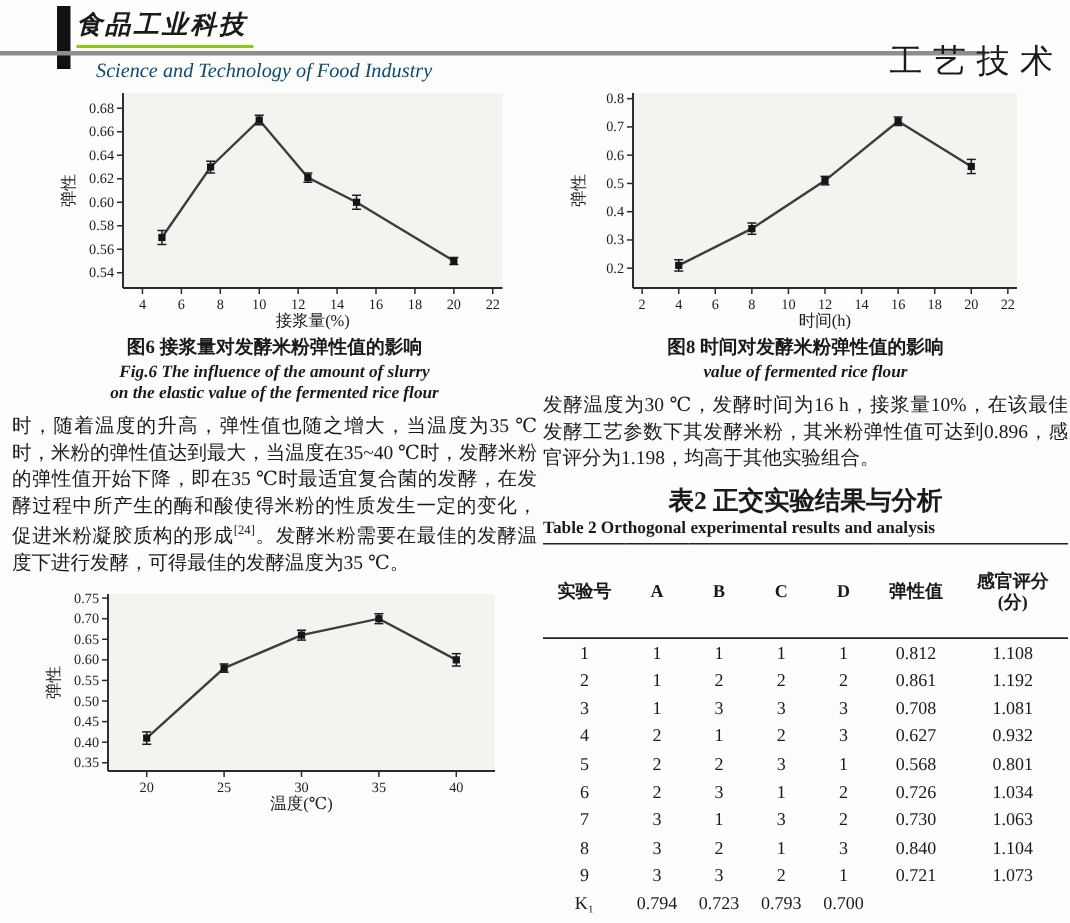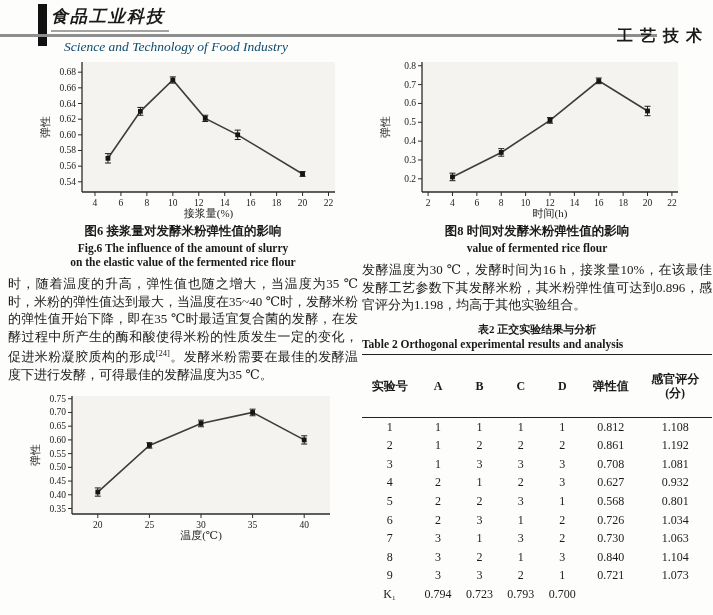--- a/index.html
+++ b/index.html
@@ -4,40 +4,40 @@
 <style>
   html,body { margin:0; padding:0; }
   body {
     width:713px; height:615px; position:relative; overflow:hidden;
     background:#fdfdfb; color:#1a1a1a;
     font-family:"Liberation Serif","DejaVu Serif",serif;
   }
   
   .logo-bar { position:absolute; left:38px; top:4px; width:9px; height:42px; background:#111; }
   .logo-cn  { position:absolute; left:51px; top:5px; font-size:17px; font-weight:bold; font-style:italic;
-              letter-spacing:2px; border-bottom:2px solid #a3a3a3; padding:0 4px 2px 0; }
+              letter-spacing:2px; border-bottom:2px solid #84cc16; padding:0 4px 2px 0; }
   .top-rule { position:absolute; left:0; top:34px; width:657px; height:2.5px; background:#8e8e8e; }
-  .section-cn { position:absolute; right:4px; top:26px; font-size:16px; font-weight:bold; letter-spacing:7px; }
+  .section-cn { position:absolute; right:4px; top:26px; font-size:22px; font-weight:normal; letter-spacing:7px; }
   .journal-en { position:absolute; left:64px; top:39px; font-style:italic; font-size:13.5px; color:#0c4a6e; }
   
   .col-left  { position:absolute; left:8px;  top:56px; width:350px; }
   .col-right { position:absolute; left:362px; top:56px; width:350px; }
   
   .chart { position:relative; }
   .chart svg text { font-family:"Liberation Serif","DejaVu Serif",serif; fill:#1b1b1b; }
   #fig6-chart { width:309px; height:164px; margin-left:30px; }
   #fig7-chart { width:314px; height:152px; margin-left:20px; margin-top:6px; }
   #fig8-chart { width:312px; height:164px; margin-left:16px; }
   
   .cap-cn { text-align:center; font-weight:bold; font-size:12.5px; margin-top:3px; }
-  .cap-en { text-align:center; font-weight:bold; font-size:11.5px; margin-top:2px; }
+  .cap-en { text-align:center; font-weight:bold; font-size:11.5px; margin-top:2px;font-style:italic; }
   .para   { text-align:justify; font-size:13px; line-height:17.6px; margin-top:7px; }
   .para sup { font-size:8.5px; }
   
-  .tbl-cap-cn { text-align:center; font-weight:bold; font-size:11px; margin-top:8px; }
+  .tbl-cap-cn { text-align:center; font-weight:bold; font-size:17px; margin-top:8px; }
   .tbl-cap-en { font-weight:bold; font-size:11.5px; margin-top:1px; }
   table { border-collapse:collapse; width:100%; margin-top:4px; font-size:12px; }
   thead tr { border-top:1.6px solid #222; border-bottom:1.1px solid #222; }
   th { font-weight:bold; padding:17px 0; white-space:pre-line; text-align:center; line-height:14px; }
   td { text-align:center; padding:1.8px 0; }
 </style>
 </head>
 <body>
 
 <div class="logo-bar"></div>

